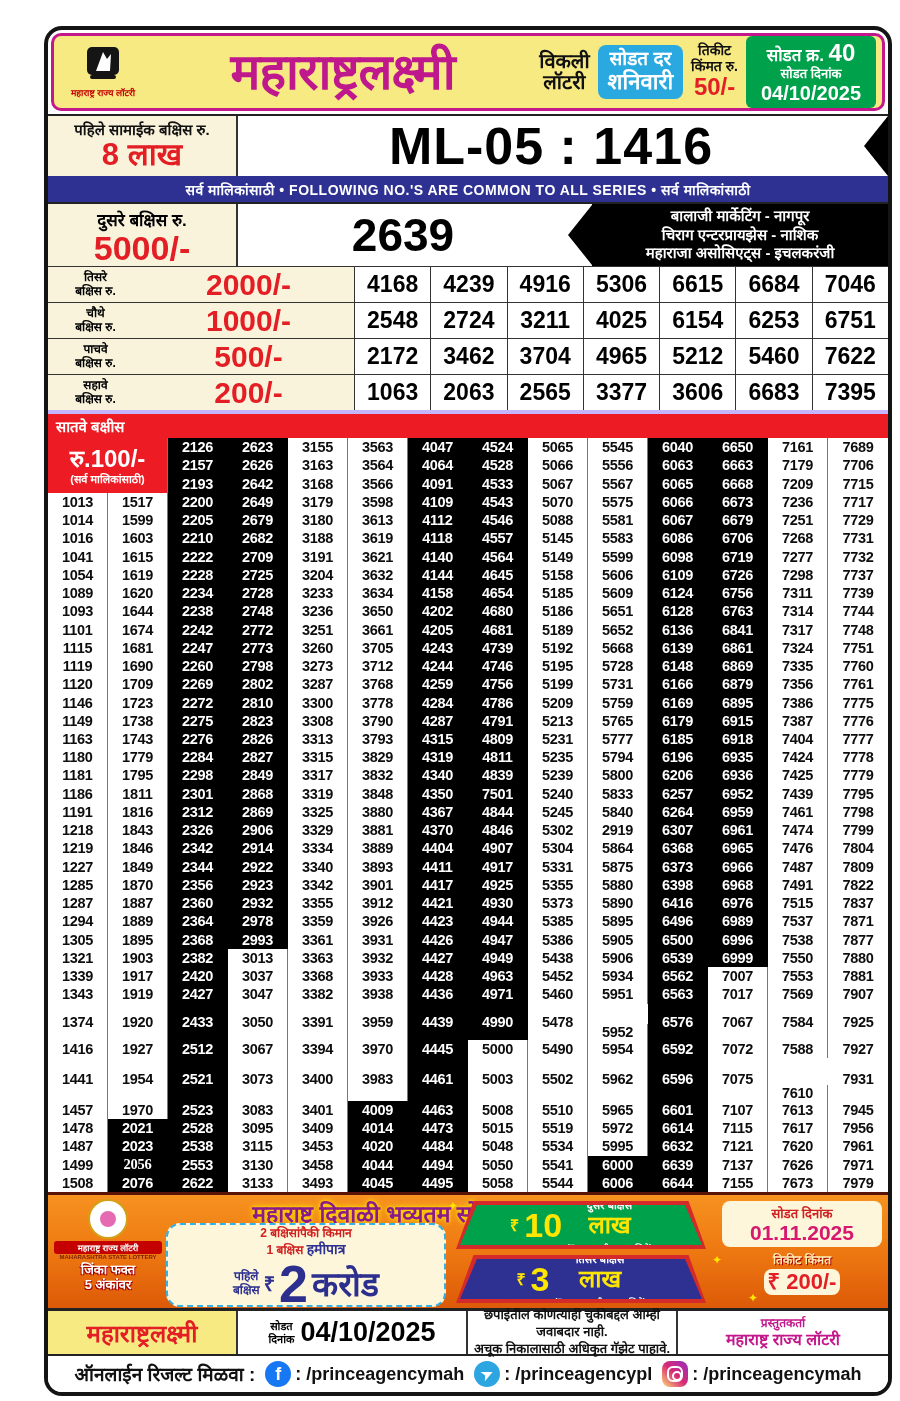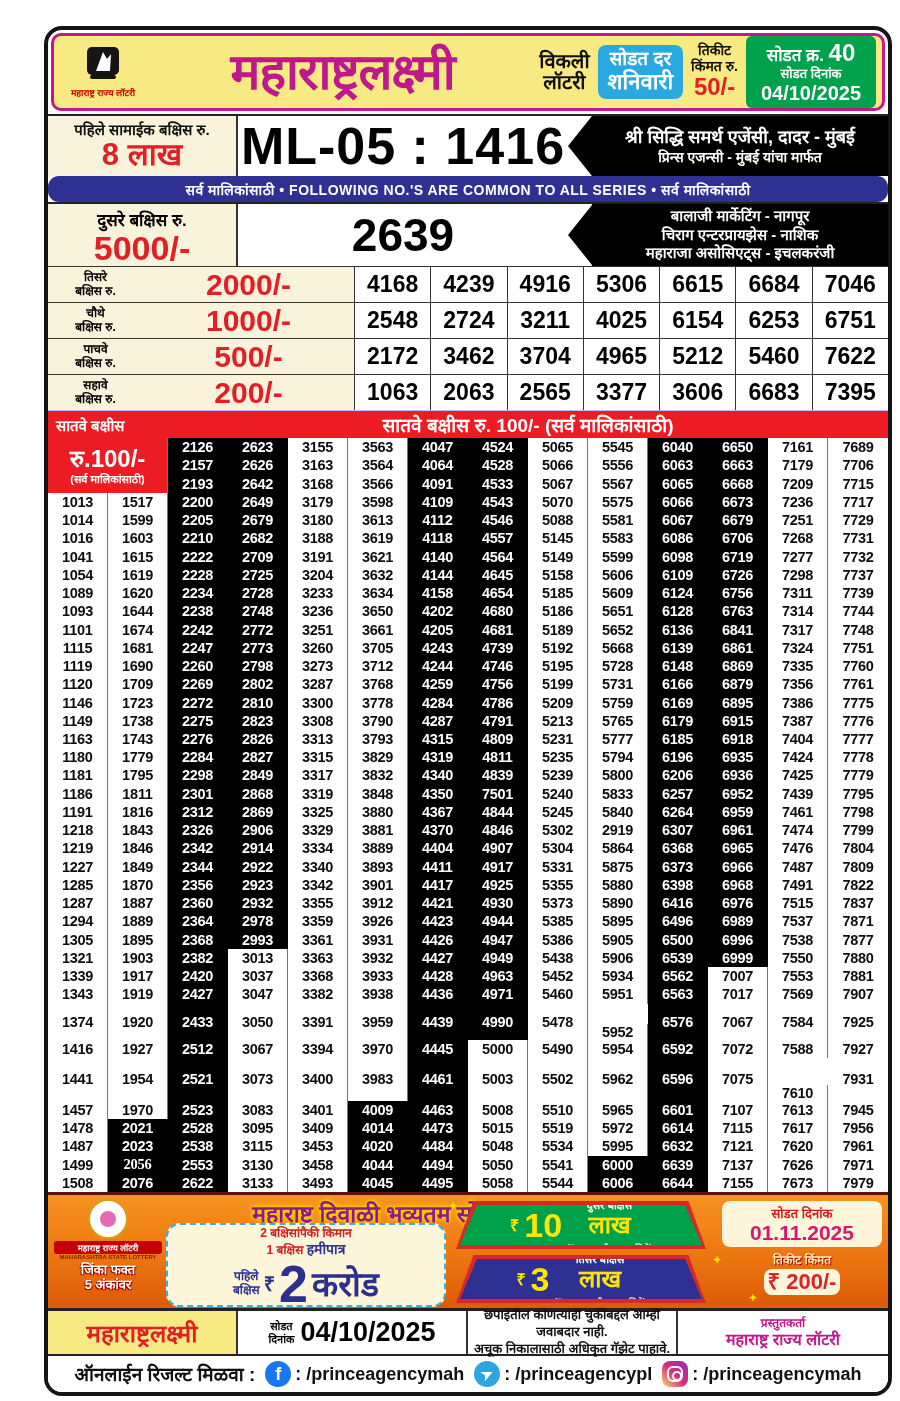--- a/index.html
+++ b/index.html
@@ -30,41 +30,41 @@
   .p1left { width:190px; background:#faf3dc; border-right:2px solid #333; text-align:center; padding-top:3px; }
   .p1left .lbl { font-size:15px; font-weight:bold; color:#111; }
   .p1left .amt { font-size:31px; font-weight:800; color:#e31e24; line-height:1; }
   .p1mid { flex:1; display:flex; align-items:center; justify-content:center; font-size:52px; font-weight:800; color:#000; letter-spacing:1px; }
   .agentbox { width:296px; background:#000; color:#fff; display:flex; flex-direction:column; justify-content:center; text-align:center; line-height:1.25; position:relative; }
   .agentbox .a1 { font-size:18px; font-weight:bold; }
   .agentbox .a2 { font-size:14px; font-weight:bold; }
   .chev { width:0; height:0; border-top:30px solid transparent; border-bottom:30px solid transparent; border-right:24px solid #000; align-self:center; }
 
   
-  .band { height:26px; background:#2e3192; color:#fff; display:flex; align-items:center; justify-content:center; font-size:14px; font-weight:bold; letter-spacing:.5px;border-radius:11px; }
+  .band { height:26px; background:#2e3192; color:#fff; display:flex; align-items:center; justify-content:center; font-size:14px; font-weight:bold; letter-spacing:.5px; }
 
   
   .row2 { height:64px; display:flex; border-top:2px solid #222; }
   .p2left { width:190px; background:#faf3dc; border-right:2px solid #333; text-align:center; padding-top:4px; }
   .p2left .lbl { font-size:17px; font-weight:bold; }
   .p2left .amt { font-size:34px; font-weight:800; color:#e31e24; line-height:1; }
   .p2mid { flex:1; display:flex; align-items:center; justify-content:center; font-size:46px; font-weight:800; }
   .agentbox3 .a3 { font-size:15px; font-weight:bold; }
 
   
   .prow { height:36px; display:flex; border-top:1.5px solid #333; }
   .prow .plabel { width:307px; background:#faf3dc; display:flex; align-items:center; border-right:1.5px solid #333; }
   .prow .pname { width:95px; text-align:center; font-size:12px; font-weight:bold; line-height:1.15; }
   .prow .pamt { flex:1; text-align:center; font-size:30px; font-weight:800; color:#e31e24; line-height:1; }
   .prow .pnums { flex:1; display:flex; }
   .pcell { flex:1; display:flex; align-items:center; justify-content:center; font-size:23px; font-weight:800; color:#000; border-left:1.5px solid #333; }
   .pcell:first-child { border-left:none; }
 
   
-  .sband { height:28px; display:flex; background:#ed1c24; color:#fff; border-top:1px solid #c4b5fd; }
+  .sband { height:28px; display:flex; background:#ed1c24; color:#fff; border-top:4px solid #c4b5fd; }
   .sband .sl { width:120px; display:flex; align-items:center; padding-left:8px; font-size:15px; font-weight:bold; }
   .sband .sc { flex:1; display:flex; align-items:center; justify-content:center; font-size:19px; font-weight:800; }
 
   
   .grid { display:grid; grid-template-columns:repeat(14,1fr); grid-template-rows:repeat(39,1fr); height:754px; background:#fff; }
   .gcell { display:flex; align-items:center; justify-content:center; font-size:14.5px; font-weight:bold; color:#0d0d0d; letter-spacing:-0.3px; }
   .gcell.vline { border-right:1px solid #777; }
   .gcell.inv { background:#000; color:#fff; border-right-color:#000; }
   .glabel { grid-column:1/3; grid-row:1/4; background:#ed1c24; color:#fff; display:flex; flex-direction:column; align-items:center; justify-content:center; line-height:1.1; border-right:1px solid #777; }
   .glabel .ga { font-size:24px; font-weight:800; }
@@ -165,24 +165,20 @@
     </div>
   </div>
 
   <div class="row1">
     <div class="p1left">
       <div class="lbl">पहिले सामाईक बक्षिस रु.</div>
       <div class="amt">8 लाख</div>
     </div>
     <div class="p1mid">ML-05 : 1416</div>
     <div class="chev"></div>
-    <div class="agentbox">
-      <div class="a1">श्री सिद्धि समर्थ एजेंसी, दादर - मुंबई</div>
-      <div class="a2">प्रिन्स एजन्सी - मुंबई यांचा मार्फत</div>
-    </div>
   </div>
 
   <div class="band">सर्व मालिकांसाठी  •  FOLLOWING NO.'S ARE COMMON TO ALL SERIES  •  सर्व मालिकांसाठी</div>
 
   <div class="row2">
     <div class="p2left">
       <div class="lbl">दुसरे बक्षिस रु.</div>
       <div class="amt">5000/-</div>
     </div>
     <div class="p2mid">2639</div>
@@ -262,21 +258,20 @@
         <div class="pcell">2565</div>
         <div class="pcell">3377</div>
         <div class="pcell">3606</div>
         <div class="pcell">6683</div>
         <div class="pcell">7395</div>
       </div>
   </div>
 
   <div class="sband">
     <div class="sl">सातवे बक्षीस</div>
-    <div class="sc">सातवे बक्षीस रु. 100/-  (सर्व मालिकांसाठी)</div>
   </div>
 
   <div class="grid">
     <div class="glabel">
       <div class="ga">रु.100/-</div>
       <div class="gn">(सर्व मालिकांसाठी)</div>
     </div>
   <div class="gcell vline" style="grid-area: 4 / 1;">1013</div>
       <div class="gcell vline" style="grid-area: 5 / 1;">1014</div>
       <div class="gcell vline" style="grid-area: 6 / 1;">1016</div>

